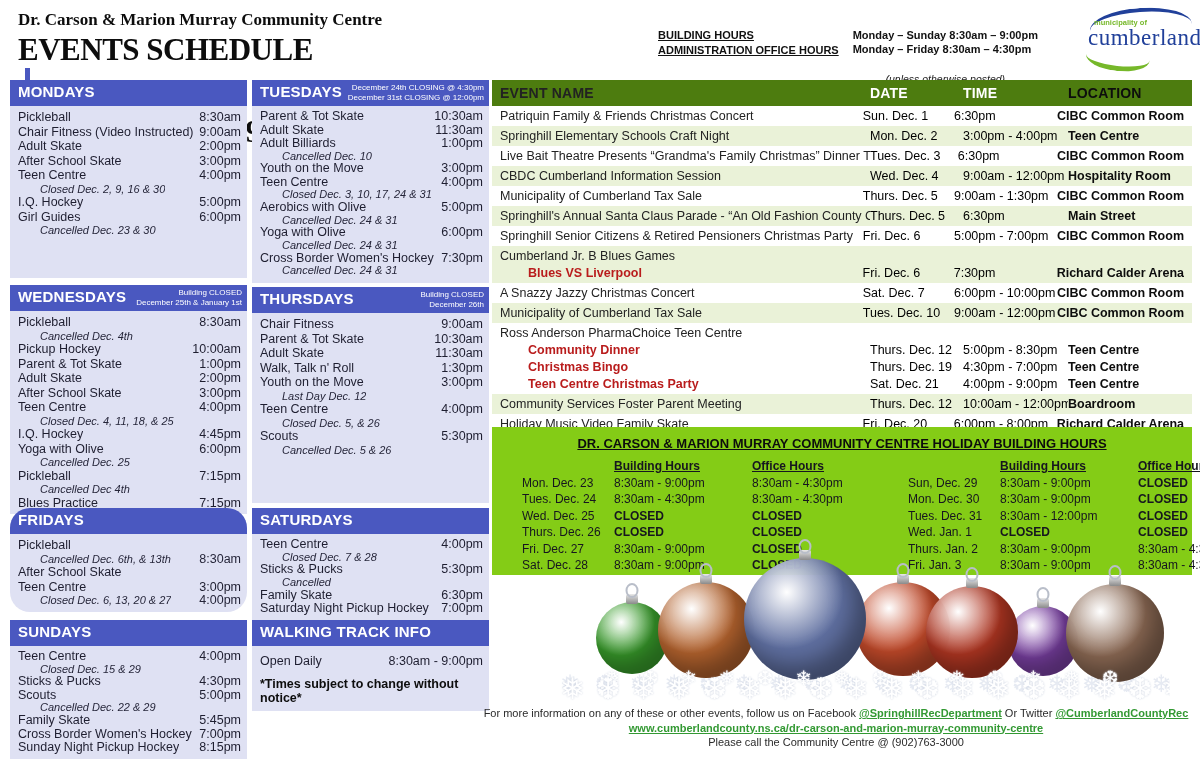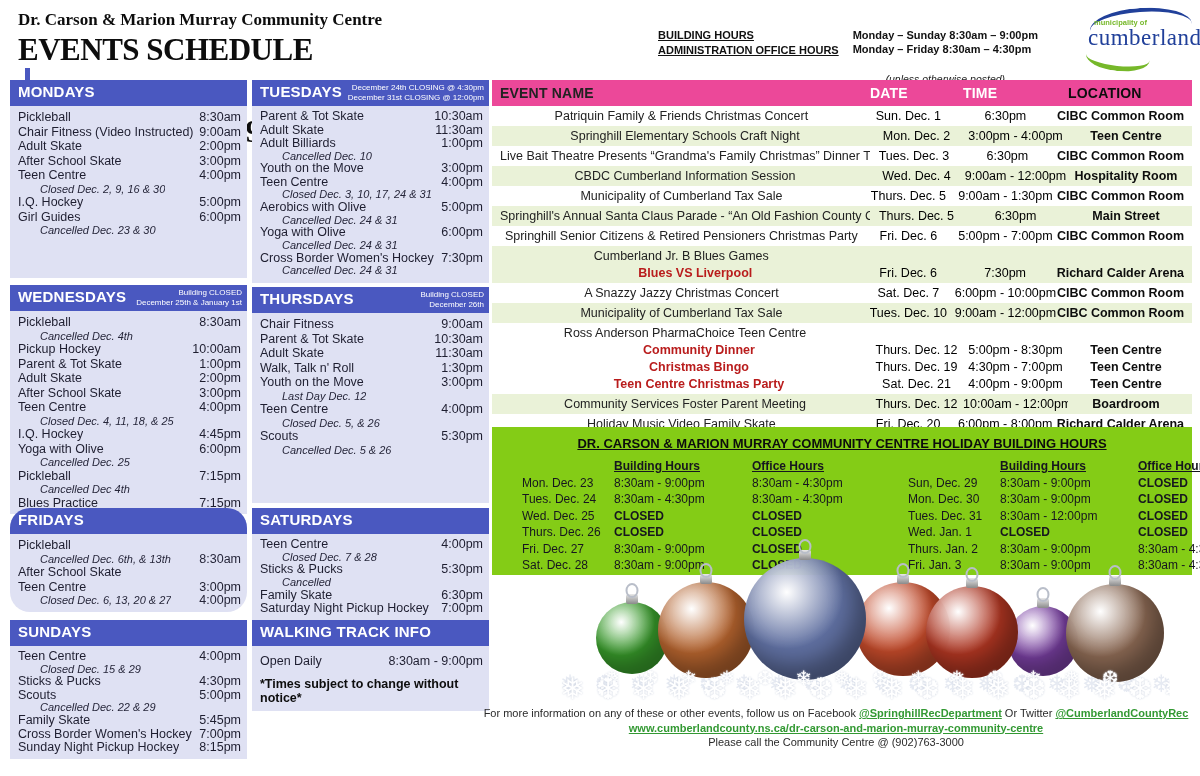--- a/index.html
+++ b/index.html
@@ -44,24 +44,24 @@
   #p-fri{left:10px;top:508px;min-height:104px;border-radius:20px;}
   #p-sun{left:10px;top:620px;min-height:136px;}
   #p-tue{left:252px;top:80px;height:203px;}
   #p-thu{left:252px;top:287px;min-height:216px;}
   #p-sat{left:252px;top:508px;min-height:105px;}
   #p-walk{left:252px;top:620px;min-height:76px;}
   .walk-note{font-weight:bold;font-size:12.5px;color:#0d0d0d;padding:8px 0 2px 0;}
   #p-walk .row{padding-top:4px;}
   
   #events{position:absolute;left:492px;top:80px;width:700px;font-size:12.5px;}
-  .ev-header{display:flex;background:#ec4899;color:#fff;font-weight:bold;font-size:14px;
+  .ev-header{display:flex;background:#4d7c0f;color:#fff;font-weight:bold;font-size:14px;
     padding:5px 8px;letter-spacing:0.2px;}
   .ev-header .ev-name,.ev-header .ev-date,.ev-header .ev-time,.ev-header .ev-loc{font-weight:bold;}
-  .ev-row{display:flex;padding:1.5px 8px;text-align:center;}
+  .ev-row{display:flex;padding:1.5px 8px;}
   .ev-row.shade{background:#eaf2d8;}
   .ev-name{width:370px;color:#222;}
   .ev-date{width:93px;}
   .ev-time{width:105px;}
   .ev-loc{flex:1;font-weight:bold;color:#0d0d0d;}
   .ln{line-height:17px;min-height:17px;white-space:nowrap;overflow:hidden;}
   .ln.b{font-weight:bold;color:#b91c1c;padding-left:28px;}
   
   #holiday{position:absolute;left:492px;top:427px;width:700px;height:148px;background:#84cc16;}
   .h-title{text-align:center;font-weight:bold;font-size:13px;text-decoration:underline;

